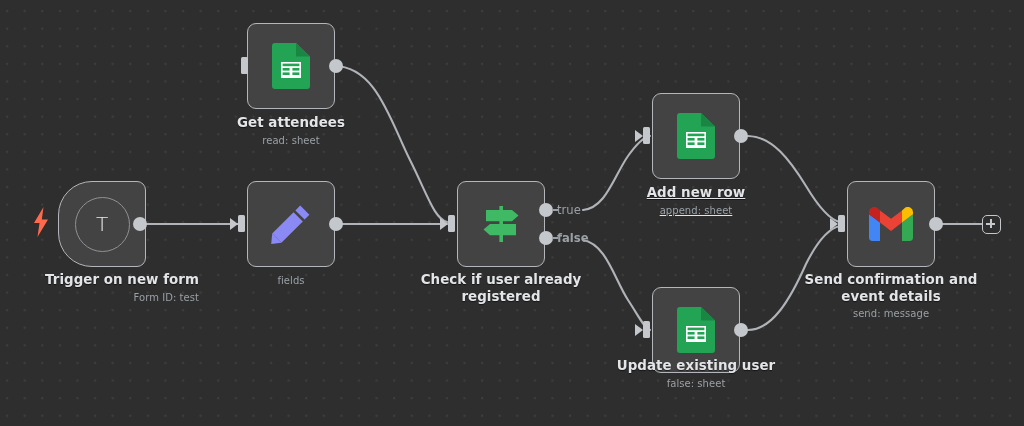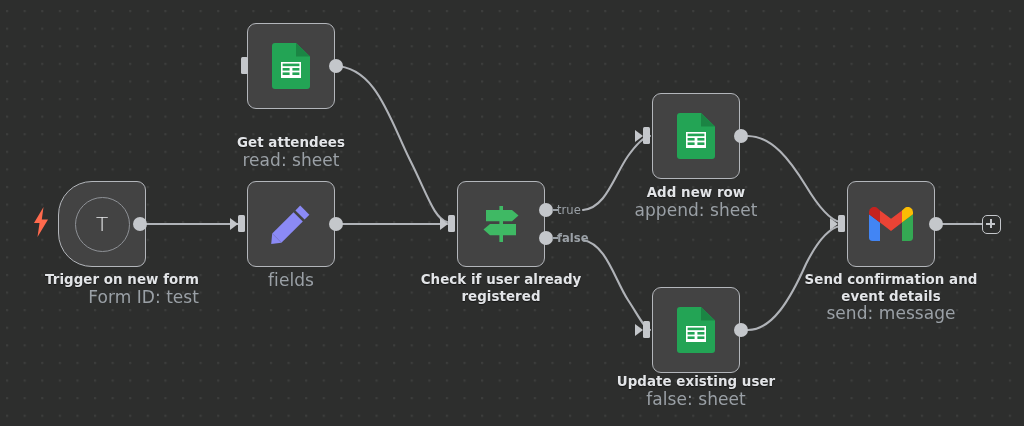--- a/index.html
+++ b/index.html
@@ -52,21 +52,21 @@
     color: #e3e5e8;
     font-size: 13.4px;
     font-weight: bold;
     line-height: 16.5px;
     letter-spacing: 0.05px;
     text-shadow: 0 1px 1px rgba(0,0,0,.55);
   }
   .node-sub {
     display: block;
     color: #9aa0a6;
-    font-size: 17px;
+    font-size: 10px;
     font-weight: normal;
     line-height: 15px;
     padding-top: 1px;
     text-shadow: none;
   }
 
   
   .port-out {
     position: absolute;
     width: 14px;
@@ -197,21 +197,21 @@
       <rect x="9" y="19" width="20" height="16" fill="#ffffff"></rect>
       <rect x="10.6" y="20.6" width="16.8" height="2.6" fill="#23a455"></rect>
       <rect x="10.6" y="25" width="7" height="2.6" fill="#23a455"></rect>
       <rect x="20.4" y="25" width="7" height="2.6" fill="#23a455"></rect>
       <rect x="10.6" y="29.4" width="7" height="2.6" fill="#23a455"></rect>
       <rect x="20.4" y="29.4" width="7" height="2.6" fill="#23a455"></rect>
     </svg>
   </div>
   <div class="port-stub" style="left:241px; top:57px;"></div>
   <div class="port-out" style="left:329px; top:59px;"></div>
-  <div class="node-label" style="left:194px; top:115px; width:194px;margin-top:20px;">
+  <div class="node-label" style="left:194px; top:115px; width:194px;">
     <span>Get attendees</span>
     <span class="node-sub">read: sheet</span>
   </div>
 
   <div class="node" style="left:247px; top:181px; width:88px; height:86px;">
     <svg class="node-icon" width="42" height="42" viewBox="0 0 42 42">
       <path d="M30.2 2.6 L39.4 11.8 L34.6 16.6 L25.4 7.4 Z" fill="#8b8af5"></path>
       <path d="M23.6 9.2 L32.8 18.4 L11.4 39.8 L2.2 30.6 Z" fill="#8b8af5"></path>
       <path d="M2.2 30.6 L11.4 39.8 L1.2 41 Z" fill="#8b8af5"></path>
     </svg>
@@ -254,41 +254,41 @@
       <rect x="10.6" y="20.6" width="16.8" height="2.6" fill="#23a455"></rect>
       <rect x="10.6" y="25" width="7" height="2.6" fill="#23a455"></rect>
       <rect x="20.4" y="25" width="7" height="2.6" fill="#23a455"></rect>
       <rect x="10.6" y="29.4" width="7" height="2.6" fill="#23a455"></rect>
       <rect x="20.4" y="29.4" width="7" height="2.6" fill="#23a455"></rect>
     </svg>
   </div>
   <div class="port-in-arrow" style="left:635px; top:130px;"></div>
   <div class="port-in" style="left:643px; top:127px;"></div>
   <div class="port-out" style="left:734px; top:129px;"></div>
-  <div class="node-label" style="left:599px; top:185px; width:194px;">
+  <div class="node-label" style="left:599px; top:185px; width:194px;text-decoration:underline;">
     <span>Add new row</span>
     <span class="node-sub">append: sheet</span>
   </div>
 
   <div class="node" style="left:652px; top:287px; width:88px; height:86px;">
     <svg class="node-icon" width="38" height="46" viewBox="0 0 38 46">
       <path d="M3 0 H24 L38 13.5 V43 A3 3 0 0 1 35 46 H3 A3 3 0 0 1 0 43 V3 A3 3 0 0 1 3 0 Z" fill="#23a455"></path>
       <path d="M24 0 L38 13.5 H24 Z" fill="#1b8544"></path>
       <rect x="9" y="19" width="20" height="16" fill="#ffffff"></rect>
       <rect x="10.6" y="20.6" width="16.8" height="2.6" fill="#23a455"></rect>
       <rect x="10.6" y="25" width="7" height="2.6" fill="#23a455"></rect>
       <rect x="20.4" y="25" width="7" height="2.6" fill="#23a455"></rect>
       <rect x="10.6" y="29.4" width="7" height="2.6" fill="#23a455"></rect>
       <rect x="20.4" y="29.4" width="7" height="2.6" fill="#23a455"></rect>
     </svg>
   </div>
   <div class="port-in-arrow" style="left:635px; top:324px;"></div>
   <div class="port-in" style="left:643px; top:321px;"></div>
   <div class="port-out" style="left:734px; top:323px;"></div>
-  <div class="node-label" style="left:599px; top:374px; width:194px;">
+  <div class="node-label" style="left:599px; top:358px; width:194px;">
     <span>Update existing user</span>
     <span class="node-sub">false: sheet</span>
   </div>
 
   <div class="node" style="left:847px; top:181px; width:88px; height:86px;">
     <svg class="node-icon" width="44" height="34" viewBox="0 0 44 34">
       <path d="M3.4 34 H11 V15.6 L0 7.2 V30.6 A3.4 3.4 0 0 0 3.4 34 Z" fill="#4285f4"></path>
       <path d="M33 34 H40.6 A3.4 3.4 0 0 0 44 30.6 V7.2 L33 15.6 Z" fill="#34a853"></path>
       <path d="M33 3.4 V15.6 L44 7.2 V5.1 A5.1 5.1 0 0 0 35.8 1.0 Z" fill="#fbbc04"></path>
       <path d="M11 15.6 V3.4 L22 11.7 L33 3.4 V15.6 L22 23.9 Z" fill="#ea4335"></path>

